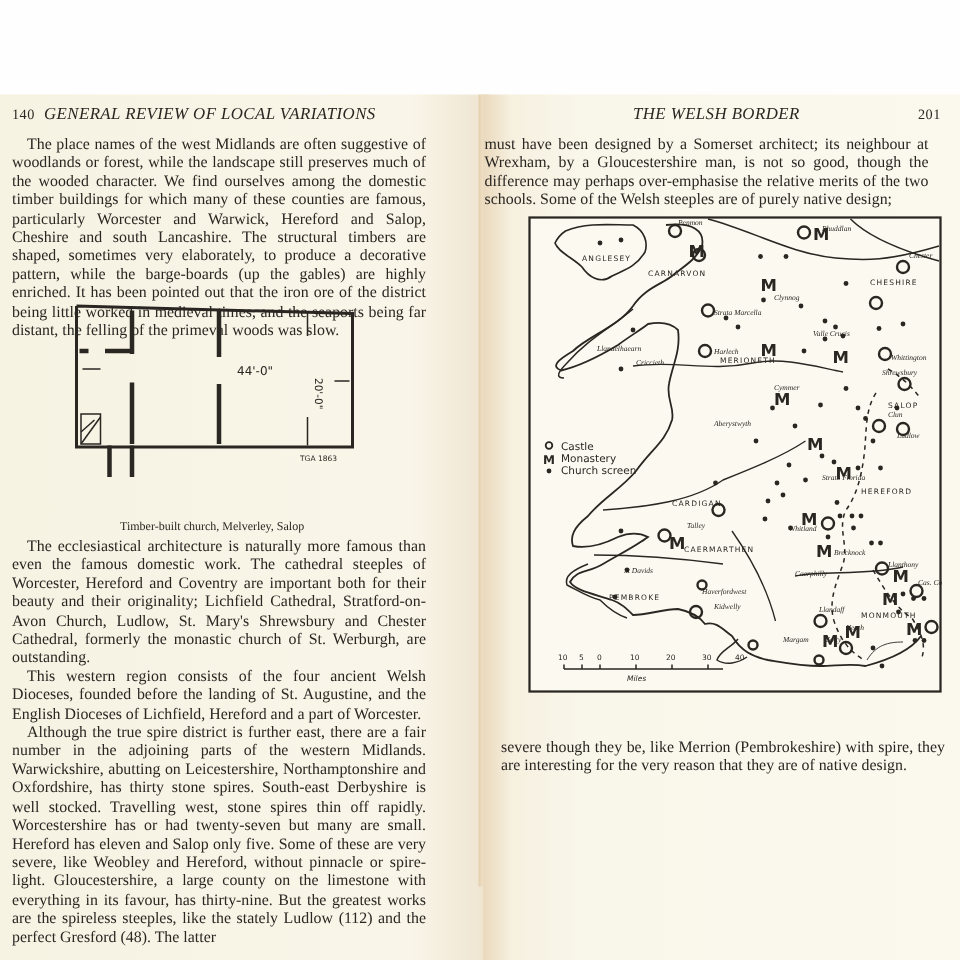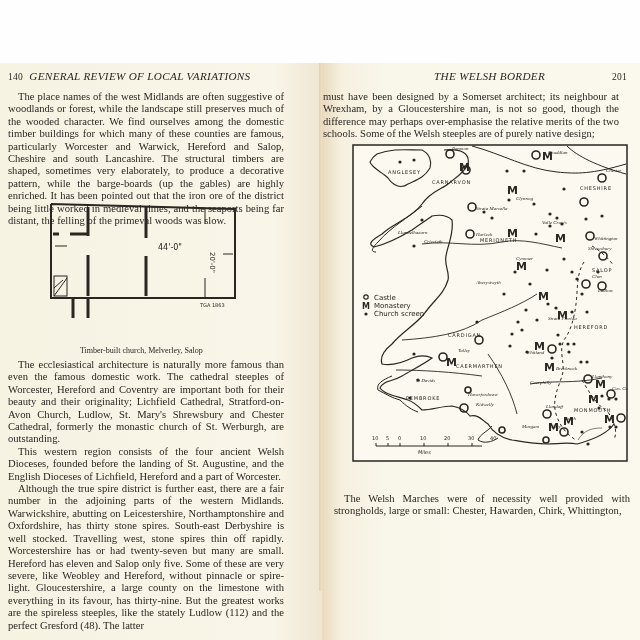--- a/index.html
+++ b/index.html
@@ -69,21 +69,21 @@
     <div class="text" style="left:8px; top:296px; width:276px;">
       <p>The ecclesiastical architecture is naturally more famous than even the famous domestic work. The cathedral steeples of Worcester, Hereford and Coventry are important both for their beauty and their originality; Lichfield Cathedral, Stratford-on-Avon Church, Ludlow, St. Mary's Shrewsbury and Chester Cathedral, formerly the monastic church of St. Werburgh, are outstanding.</p>
       <p>This western region consists of the four ancient Welsh Dioceses, founded before the landing of St. Augustine, and the English Dioceses of Lichfield, Hereford and a part of Worcester.</p>
       <p>Although the true spire district is further east, there are a fair number in the adjoining parts of the western Midlands. Warwickshire, abutting on Leicestershire, Northamptonshire and Oxfordshire, has thirty stone spires. South-east Derbyshire is well stocked. Travelling west, stone spires thin off rapidly. Worcestershire has or had twenty-seven but many are small. Hereford has eleven and Salop only five. Some of these are very severe, like Weobley and Hereford, without pinnacle or spire-light. Gloucestershire, a large county on the limestone with everything in its favour, has thirty-nine. But the greatest works are the spireless steeples, like the stately Ludlow (112) and the perfect Gresford (48). The latter</p>
     </div>
   </div>
 
   <div class="gutter"></div>
 
   <div class="page page-right">
-    <div class="running-head" style="left:112px;">
+    <div class="running-head" style="left:100px;">
       <span>THE WELSH BORDER</span>
     </div>
     <div class="running-head" style="left:290px;">
       <span class="folio">201</span>
     </div>
 
     <div class="text" style="left:1px; top:28px; width:296px;">
       <p class="noindent">must have been designed by a Somerset architect; its neighbour at Wrexham, by a Gloucestershire man, is not so good, though the difference may perhaps over-emphasise the relative merits of the two schools. Some of the Welsh steeples are of purely native design;</p>
     </div>
 
@@ -292,16 +292,16 @@
           <text x="92" y="296">20</text>
           <text x="116" y="296">30</text>
           <text x="138" y="296">40</text>
           <text x="66" y="310" font-style="italic">Miles</text>
         </g>
       </g>
     </svg>
 
 
     <div class="text" style="left:12px; top:430px; width:296px;">
-      <p>The Welsh Marches were of necessity well provided with strongholds, large or small: Chester, Hawarden, Chirk, Whittington,</p>
+      <p class="noindent">severe though they be, like Merrion (Pembrokeshire) with spire, they are interesting for the very reason that they are of native design.</p>
     </div>
   </div>
 </div>
 
 </body></html>

